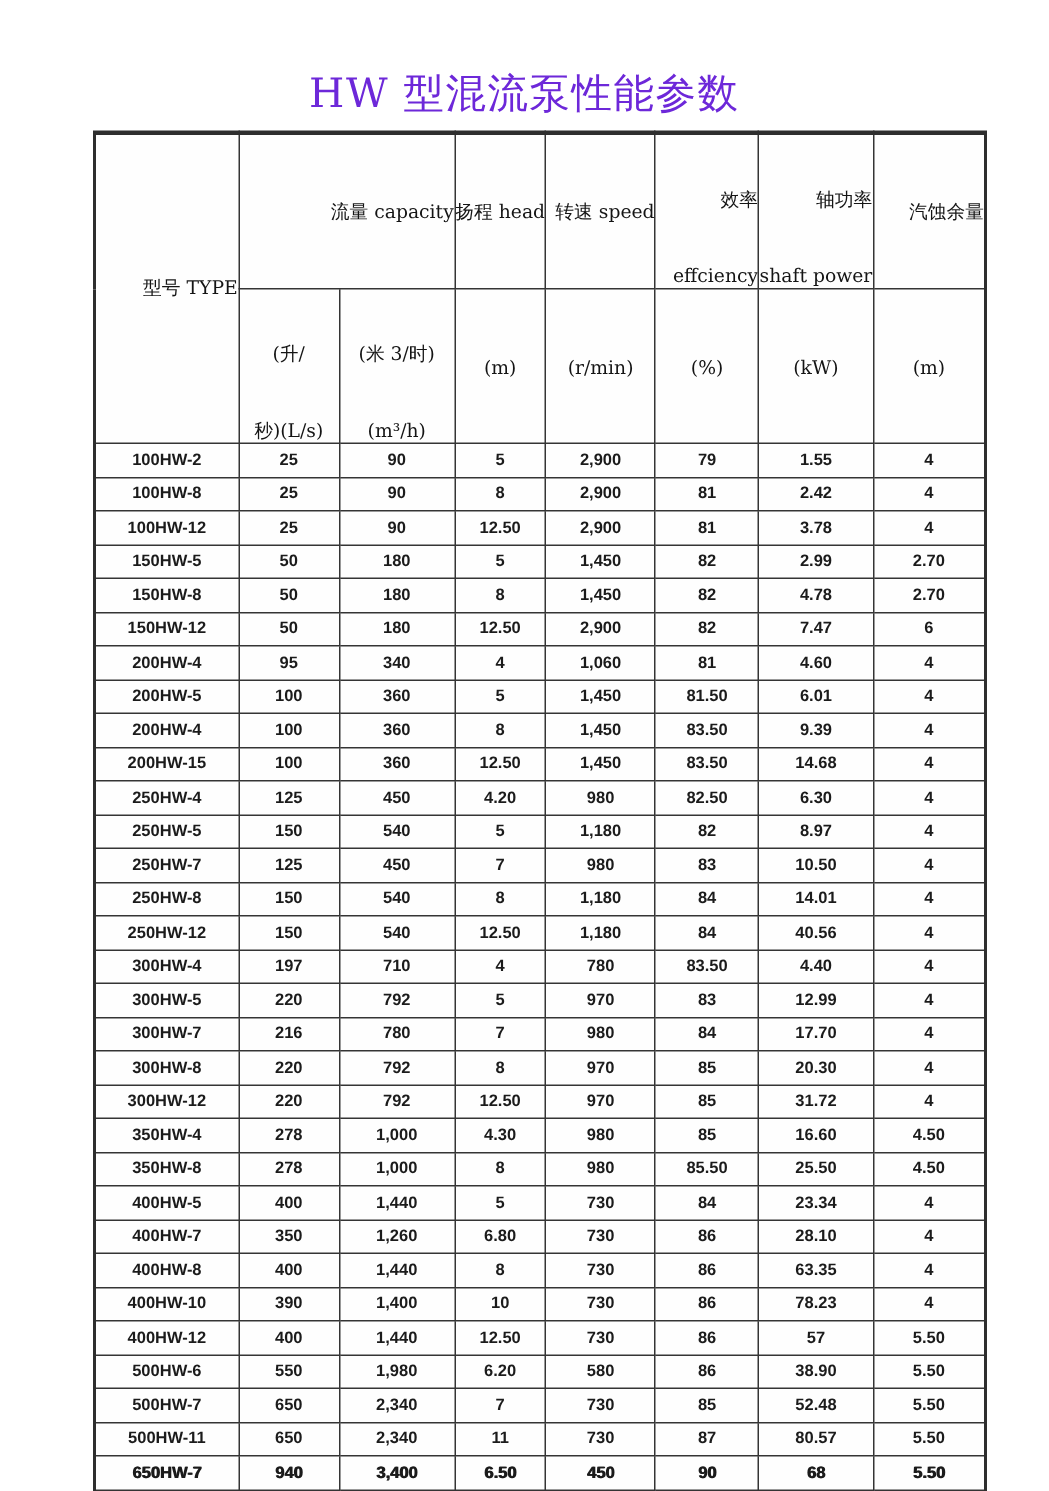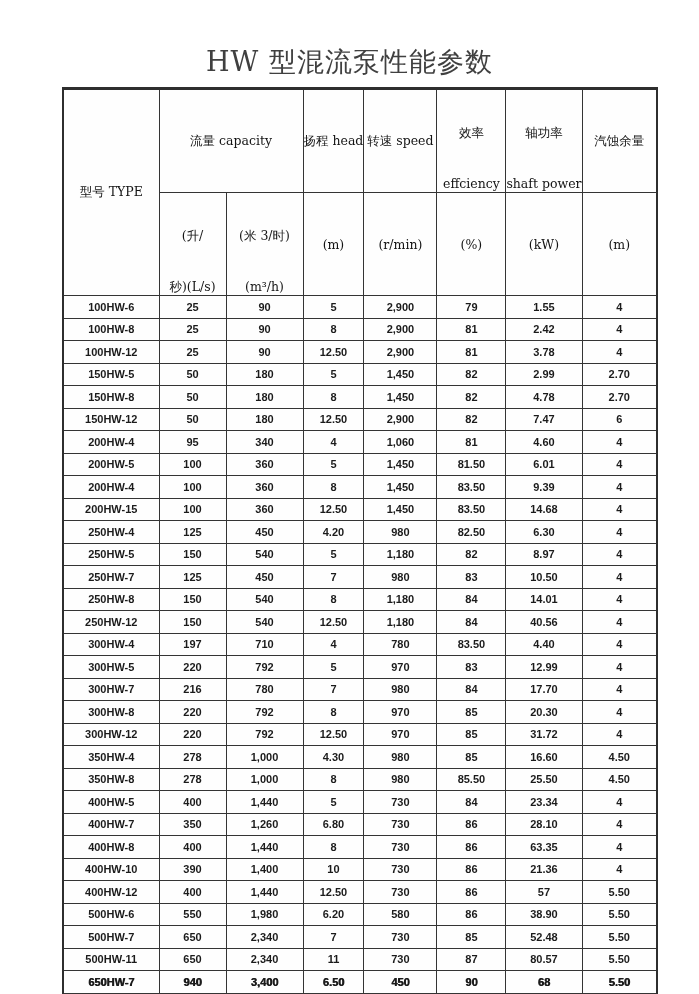--- a/index.html
+++ b/index.html
@@ -15,21 +15,21 @@
     color: #1c1c1c;
     overflow: hidden;
   }
   .page-title {
     margin: 44px 0 0 0;
     text-align: center;
     font-family: "DejaVu Serif", serif;
     font-weight: 400;
     font-size: 27px;
     letter-spacing: 1px;
-    color: #404040;
+    color: #6d28d9;
     white-space: nowrap;
   }
   table.spec-table {
     border-collapse: collapse;
     table-layout: fixed;
     margin: 7px 0 0 62px;
     border: 2px solid #2e2e2e;
     border-top-width: 3px;
     background: #fefefe;
   }
@@ -40,21 +40,21 @@
     padding: 0;
     overflow: hidden;
     white-space: nowrap;
   }
   .spec-table thead th {
     font-family: "DejaVu Serif", serif;
     font-weight: 400;
     font-size: 12.5px;
     color: #141414;
   }
-  .spec-table thead tr.group-row th { height: 60px; }
+  .spec-table thead tr.group-row th { height: 60px; text-align: right; }
   .spec-table thead tr.units-row th { height: 42px; }
   .spec-table thead th .hline {
     display: block;
     line-height: 17px;
     margin-top: 34px;
   }
   .spec-table tbody td {
     height: 21.5px;
     font-size: 11px;
     font-weight: 700;
@@ -118,21 +118,21 @@
         </th>
         <th>(m)</th>
         <th>(r/min)</th>
         <th>(%)</th>
         <th>(kW)</th>
         <th>(m)</th>
       </tr>
     </thead>
     <tbody>
         <tr>
-          <td>100HW-6</td>
+          <td>100HW-2</td>
           <td>25</td>
           <td>90</td>
           <td>5</td>
           <td>2,900</td>
           <td>79</td>
           <td>1.55</td>
           <td>4</td>
         </tr>
         <tr>
           <td>100HW-8</td>
@@ -374,21 +374,21 @@
           <td>63.35</td>
           <td>4</td>
         </tr>
         <tr>
           <td>400HW-10</td>
           <td>390</td>
           <td>1,400</td>
           <td>10</td>
           <td>730</td>
           <td>86</td>
-          <td>21.36</td>
+          <td>78.23</td>
           <td>4</td>
         </tr>
         <tr>
           <td>400HW-12</td>
           <td>400</td>
           <td>1,440</td>
           <td>12.50</td>
           <td>730</td>
           <td>86</td>
           <td>57</td>

